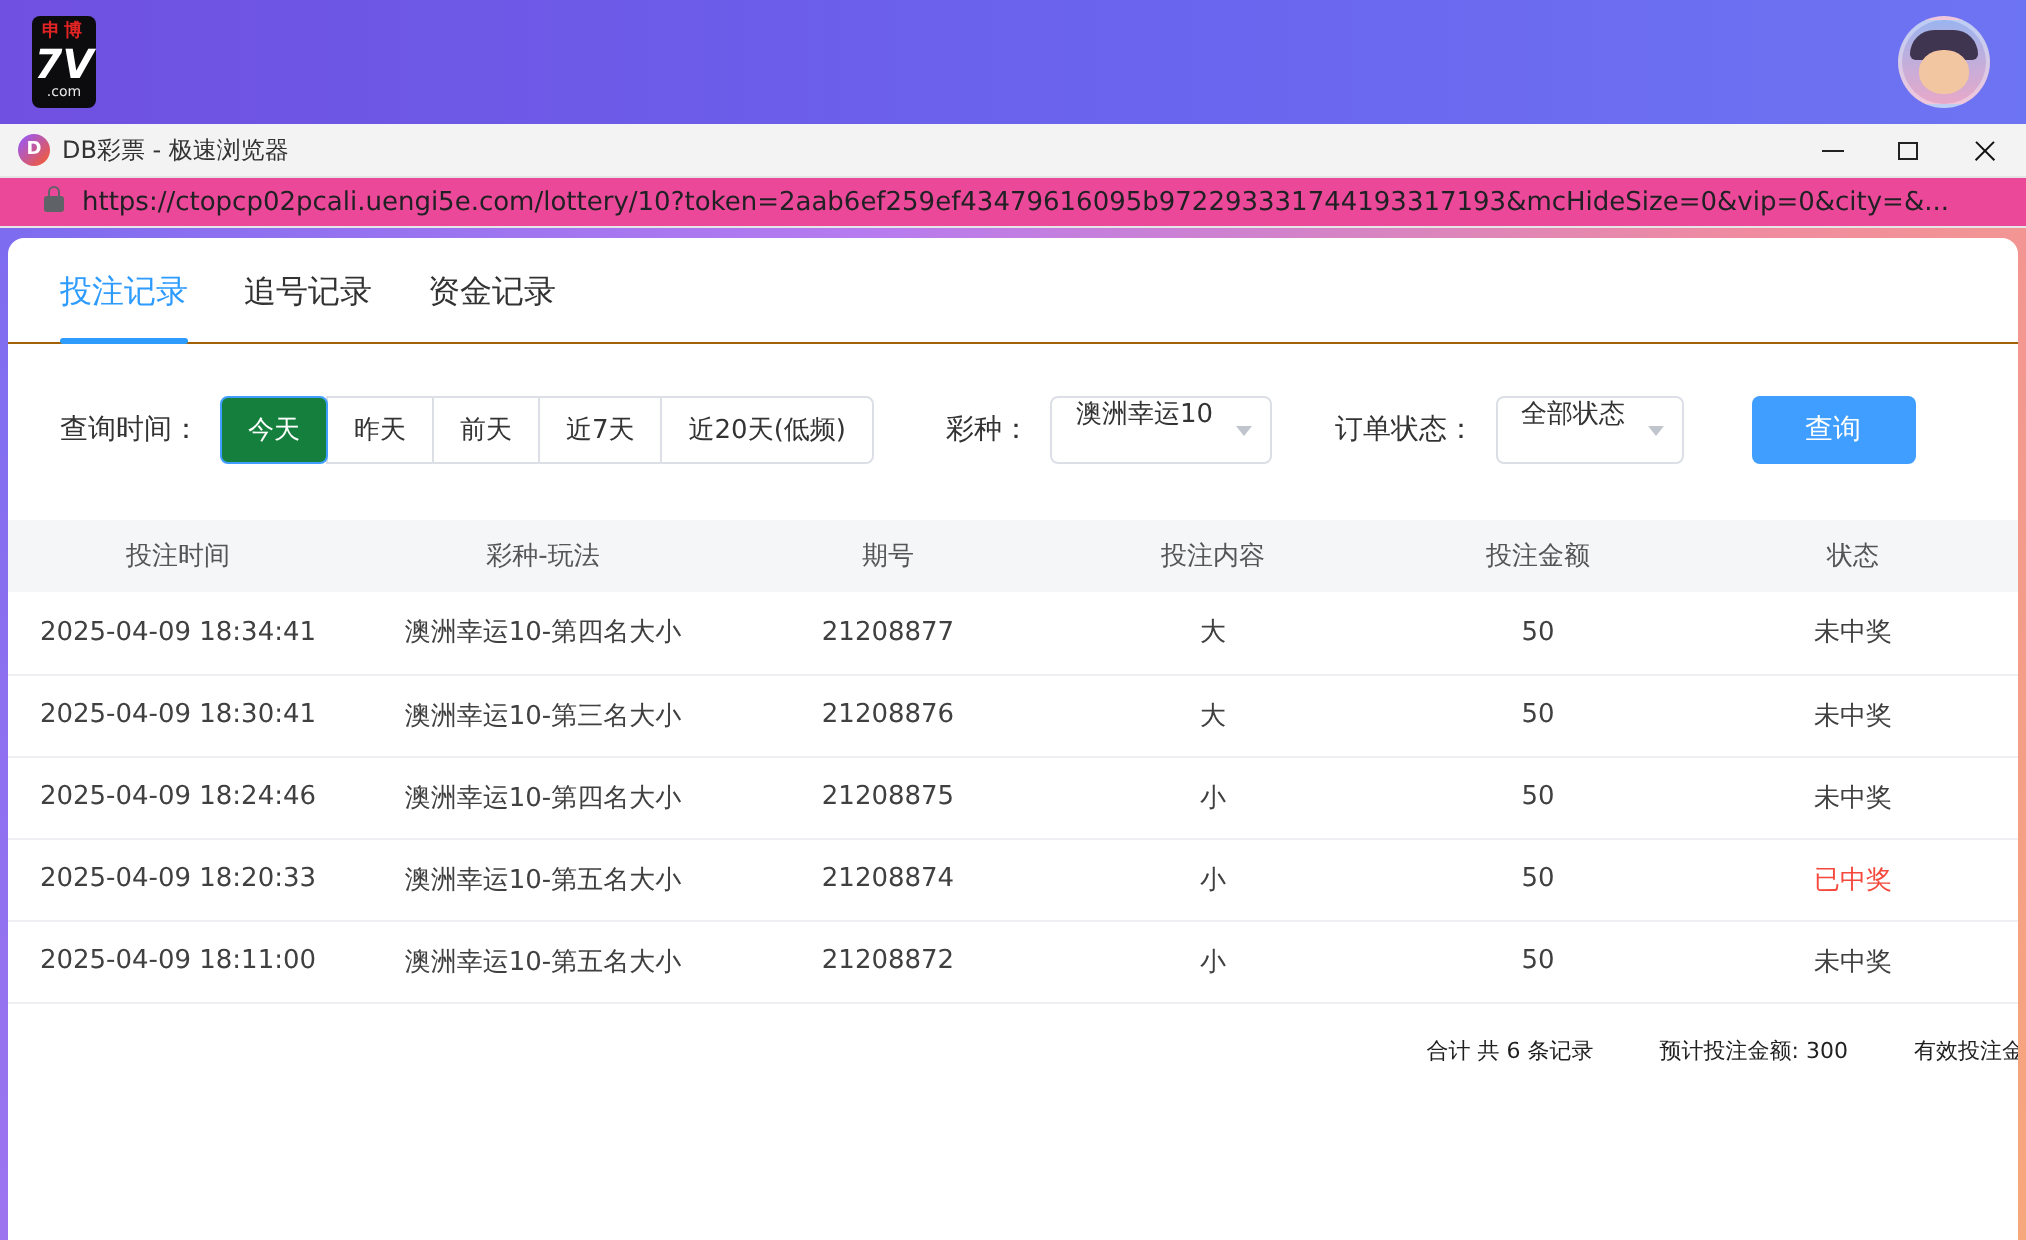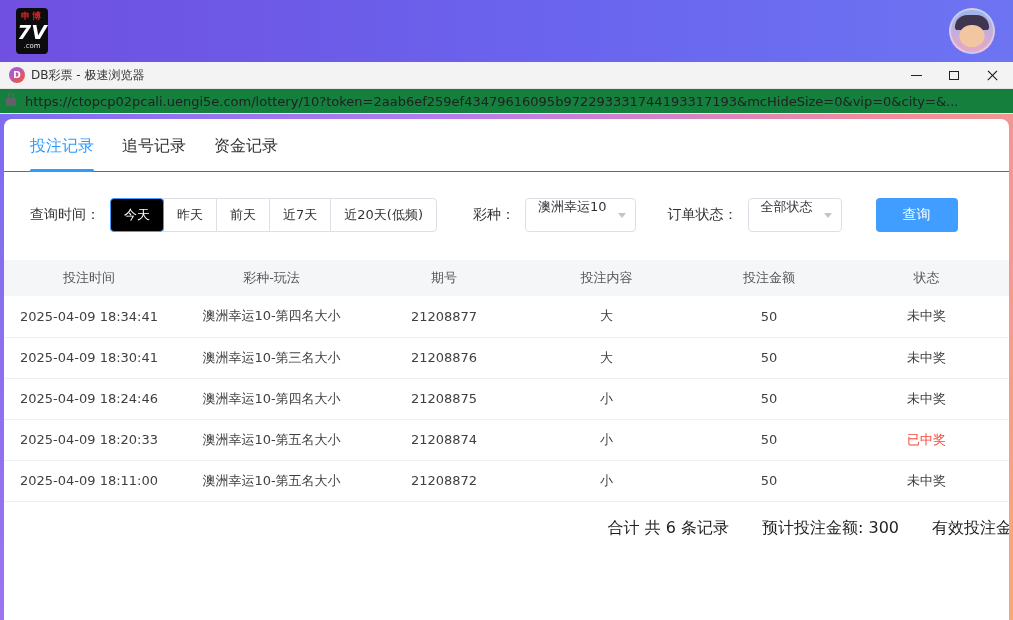--- a/index.html
+++ b/index.html
@@ -25,59 +25,59 @@
   .win-title{font-size:12px;color:#333}
   .win-controls{position:absolute;right:2px;top:0;height:27px;display:flex}
   .win-btn{width:38px;height:27px;display:flex;align-items:center;justify-content:center;cursor:pointer}
   .ic-min{width:11px;height:1px;background:#222}
   .ic-max{width:10px;height:9px;border:1px solid #222}
   .ic-close{position:relative;width:13px;height:13px}
   .ic-close:before,.ic-close:after{content:'';position:absolute;left:0;top:6px;width:13px;height:1.3px;background:#111}
   .ic-close:before{transform:rotate(45deg)}
   .ic-close:after{transform:rotate(-45deg)}
 
-  .addressbar{height:25px;background:#15803d;border-bottom:1px solid #e6e6e8;display:flex;align-items:center;padding:0 4px;cursor:text}
+  .addressbar{height:25px;background:#ec4899;border-bottom:1px solid #e6e6e8;display:flex;align-items:center;padding:0 20px;cursor:text}
   .lock{position:relative;width:10px;height:8px;background:#5f6368;border-radius:1.5px;margin:2px 9px 0 2px;flex:0 0 auto}
   .lock:before{content:'';position:absolute;top:-5px;left:2px;width:4px;height:5px;border:1.5px solid #5f6368;border-bottom:none;border-radius:4px 4px 0 0}
   .url-text{font-size:13px;color:#202124;white-space:nowrap;overflow:hidden}
 
   
   .page{height:506px;background:linear-gradient(115deg,#7d6cf0 0%,#b77bf0 35%,#f08ba0 70%,#f7a77c 100%);overflow:hidden}
   .card{margin:5px 4px 0;height:501px;background:#fff;border-radius:8px 8px 0 0;overflow:hidden}
 
   .tabs{display:flex;gap:28px;padding:17px 26px 0;border-bottom:1px solid #a16207}
   .tab{padding-bottom:14px;font-size:16px;color:#333;position:relative;cursor:pointer;white-space:nowrap}
   .tab.active{color:#2e9cff}
   .tab.active:after{content:'';position:absolute;left:0;right:0;bottom:-1px;height:3px;background:#2e9cff;border-radius:2px}
 
   .filters{display:flex;align-items:center;margin:26px 26px 0;font-size:14px;color:#333;white-space:nowrap}
   .flabel{margin-right:10px}
   .seg-group{display:flex}
   .seg{height:34px;padding:0 13px;border:1px solid #dcdfe6;background:#fff;font-size:13px;color:#333;margin-left:-1px;cursor:pointer;font-family:inherit;white-space:nowrap}
   .seg:first-child{margin-left:0;border-radius:4px 0 0 4px}
   .seg:last-child{border-radius:0 4px 4px 0}
-  .seg.active{background:#000000;border-color:#3f9eff;color:#fff;border-radius:4px;position:relative;z-index:1}
+  .seg.active{background:#15803d;border-color:#3f9eff;color:#fff;border-radius:4px;position:relative;z-index:1}
   .m-left-lg{margin-left:36px}
   .m-left-md{margin-left:32px}
   .select{position:relative;height:34px;display:flex;align-items:center;border:1px solid #dcdfe6;border-radius:4px;padding:0 28px 16px 12px;font-size:13px;color:#333;background:#fff;cursor:pointer;min-width:86px}
   .caret{position:absolute;right:9px;top:50%;margin-top:-2px;width:0;height:0;border-left:4px solid transparent;border-right:4px solid transparent;border-top:5px solid #c0c4cc}
   .search-btn{margin-left:34px;height:34px;padding:0 27px;background:#3f9eff;color:#fff;border:none;border-radius:4px;font-size:14px;cursor:pointer;font-family:inherit}
 
   .table-wrap{margin-top:28px}
   table{width:100%;border-collapse:collapse;table-layout:fixed}
   thead th{height:36px;background:#f5f6f8;font-weight:normal;font-size:13px;color:#555;text-align:center}
   tbody td{height:41px;border-bottom:1px solid #eef0f4;font-size:13px;color:#404040;text-align:center}
   th:nth-child(1),td:nth-child(1){width:170px}
   th:nth-child(2),td:nth-child(2){width:195px}
   th:nth-child(3),td:nth-child(3){width:150px}
   th:nth-child(4),td:nth-child(4){width:175px}
   th:nth-child(5),td:nth-child(5){width:150px}
   td.win{color:#f4493c}
 
-  .summary{display:flex;justify-content:flex-end;align-items:flex-start;gap:33px;margin-top:16px;font-size:16px;color:#1f1f1f;white-space:nowrap}
+  .summary{display:flex;justify-content:flex-end;align-items:flex-start;gap:33px;margin-top:16px;font-size:11px;color:#1f1f1f;white-space:nowrap}
   .summary span:last-child{margin-right:-3px}
 </style>
 </head>
 <body>
 
 <div class="app-header">
   <div class="logo-box">
     <div class="logo-top">申博</div>
     <div class="logo-main">7V</div>
     <div class="logo-suffix">.com</div>

